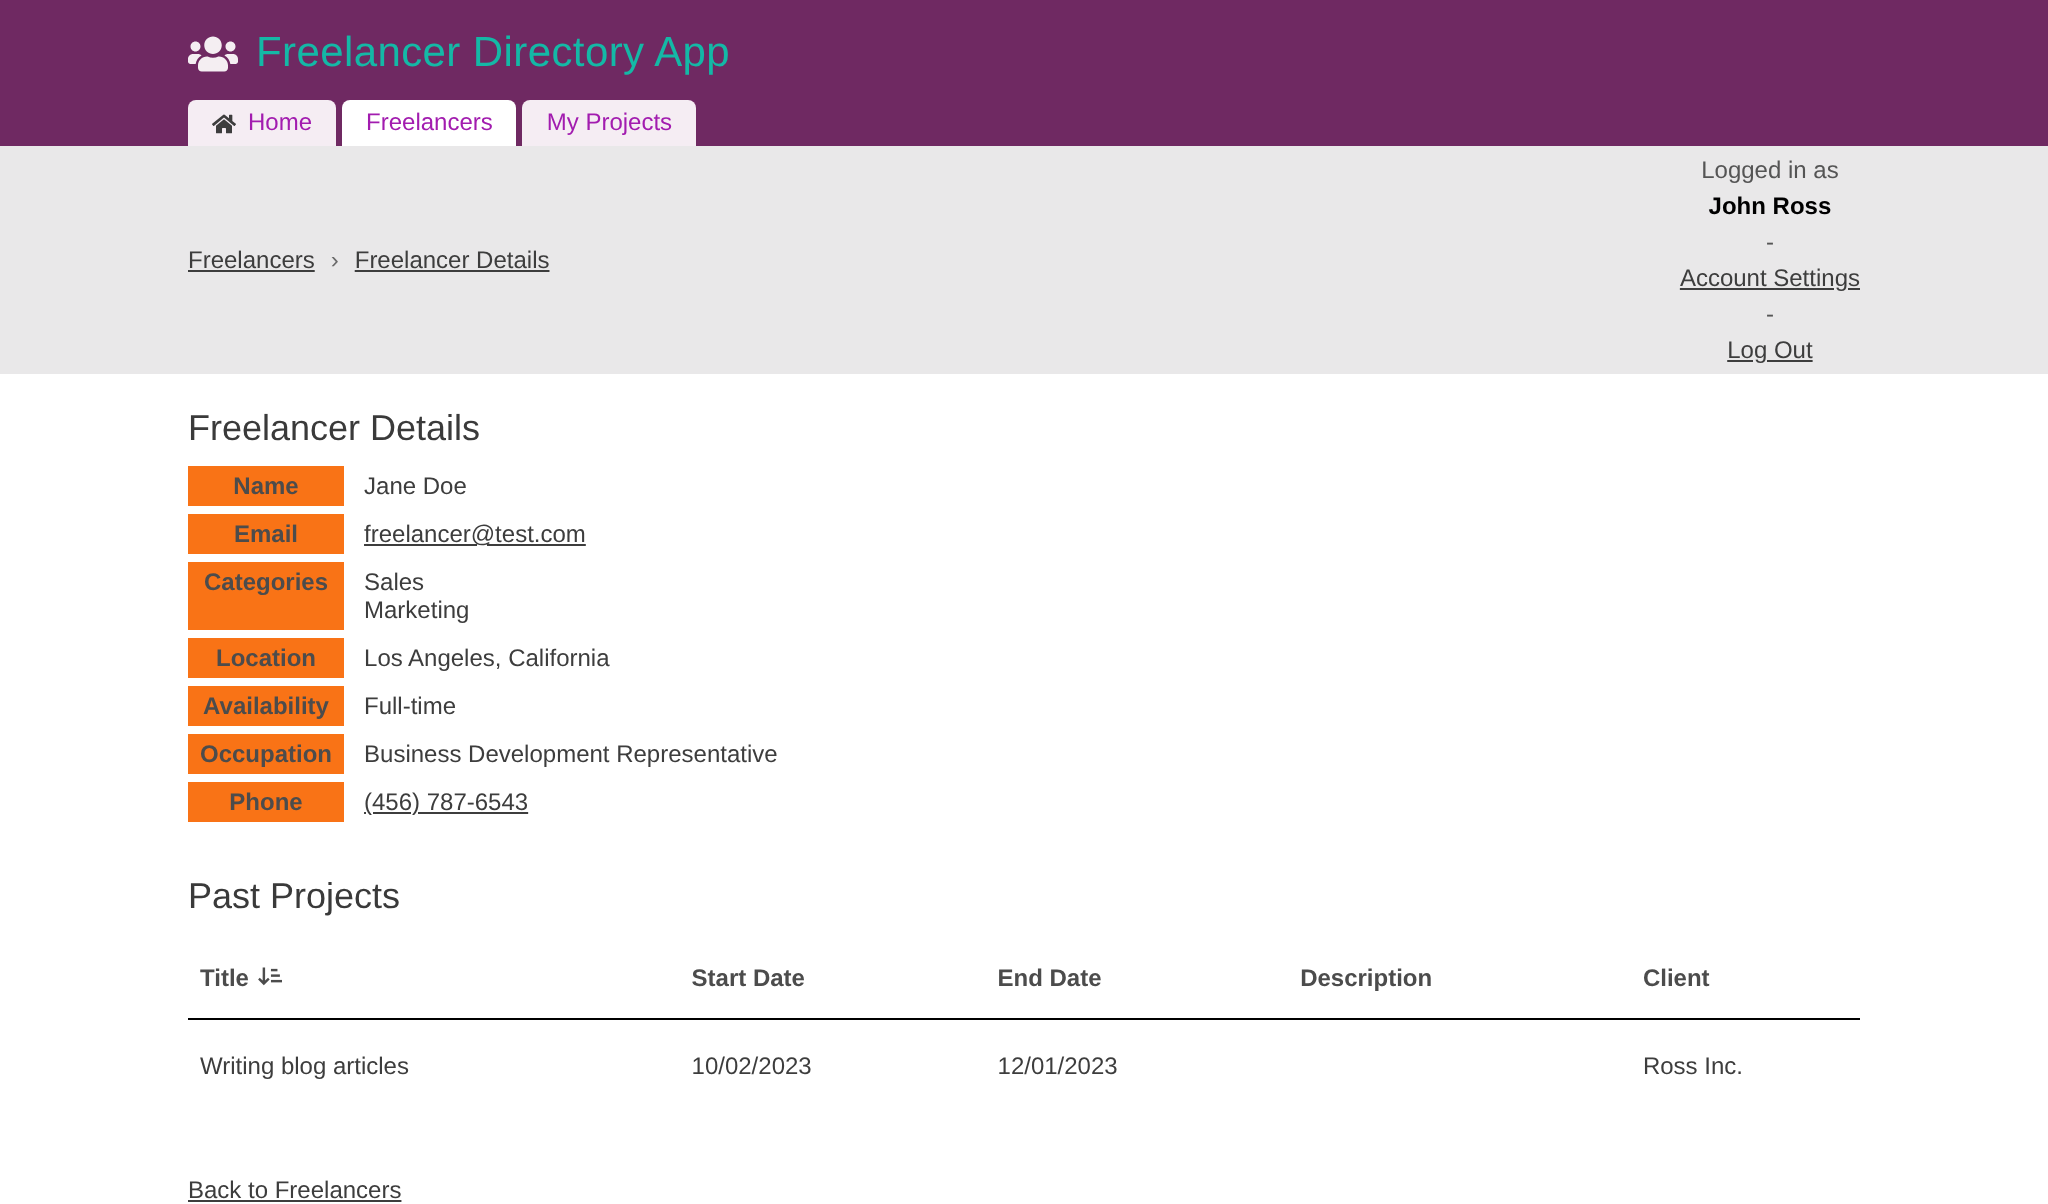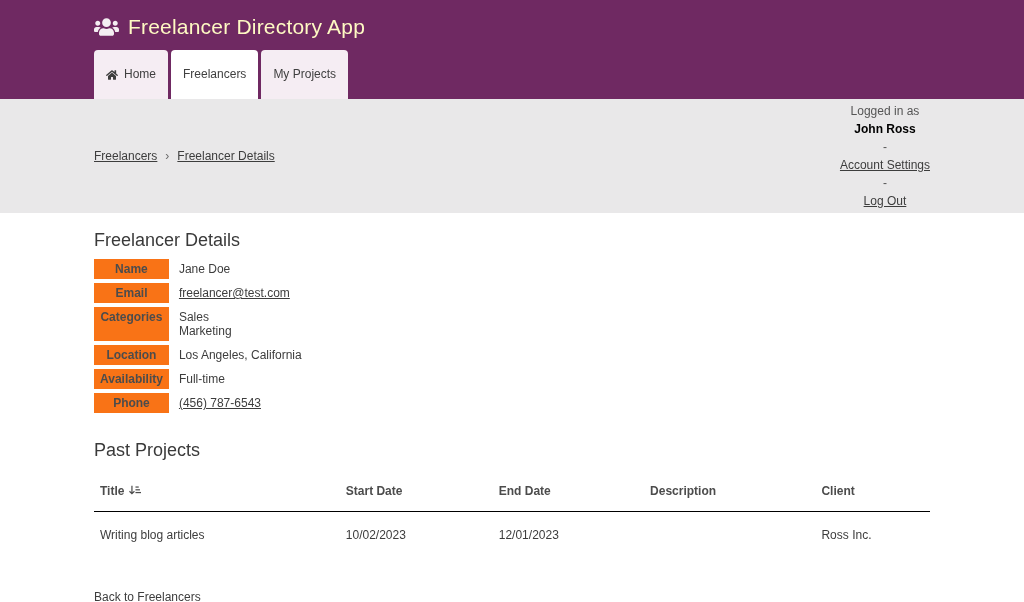--- a/index.html
+++ b/index.html
@@ -10,28 +10,28 @@
     font-family: "Liberation Sans", "DejaVu Sans", sans-serif;
     color: #3d3d3d;
     -webkit-font-smoothing: antialiased;
   }
   .container { width: 836px; margin: 0 auto; }
 
   
   .app-header { background: #6f2962; }
   .brand { display: flex; align-items: center; gap: 9px; padding-top: 12px; height: 42px; }
   .brand .users-ic { width: 25px; height: 20px; fill: #f4eef2; flex: 0 0 auto; }
-  .brand-title { color: #fef9c3; font-size: 21px; font-weight: 400; letter-spacing: 0.2px; }
+  .brand-title { color: #14b8a6; font-size: 21px; font-weight: 400; letter-spacing: 0.2px; }
 
   .tabs { display: flex; gap: 3px; margin-top: 8px; }
   .tab {
     display: flex; align-items: center; gap: 6px;
-    background: #f5edf3; color: #404040;
+    background: #f5edf3; color: #a21caf;
     font-size: 12px; line-height: 13px;
-    padding: 18px 12px; border-radius: 4px 4px 0 0;
+    padding: 5px 12px; border-radius: 4px 4px 0 0;
     cursor: pointer; white-space: nowrap;
   }
   .tab.active { background: #ffffff; }
   .tab .home-ic { width: 12px; height: 12px; fill: #3d3d3d; }
 
   
   .topbar { background: #e9e8e9; }
   .topbar .container {
     display: flex; justify-content: space-between; align-items: center;
     padding: 5px 0; font-size: 12px; color: #4a4a4a;
@@ -146,20 +146,24 @@
       </tr>
       <tr>
         <th>Location</th>
         <td>Los Angeles, California</td>
       </tr>
       <tr>
         <th>Availability</th>
         <td>Full-time</td>
       </tr>
       <tr>
+        <th>Occupation</th>
+        <td>Business Development Representative</td>
+      </tr>
+      <tr>
         <th>Phone</th>
         <td>
           <a>(456) 787-6543</a>
         </td>
       </tr>
     </tbody>
   </table>
 
   <h2 class="h-projects">Past Projects</h2>
 

